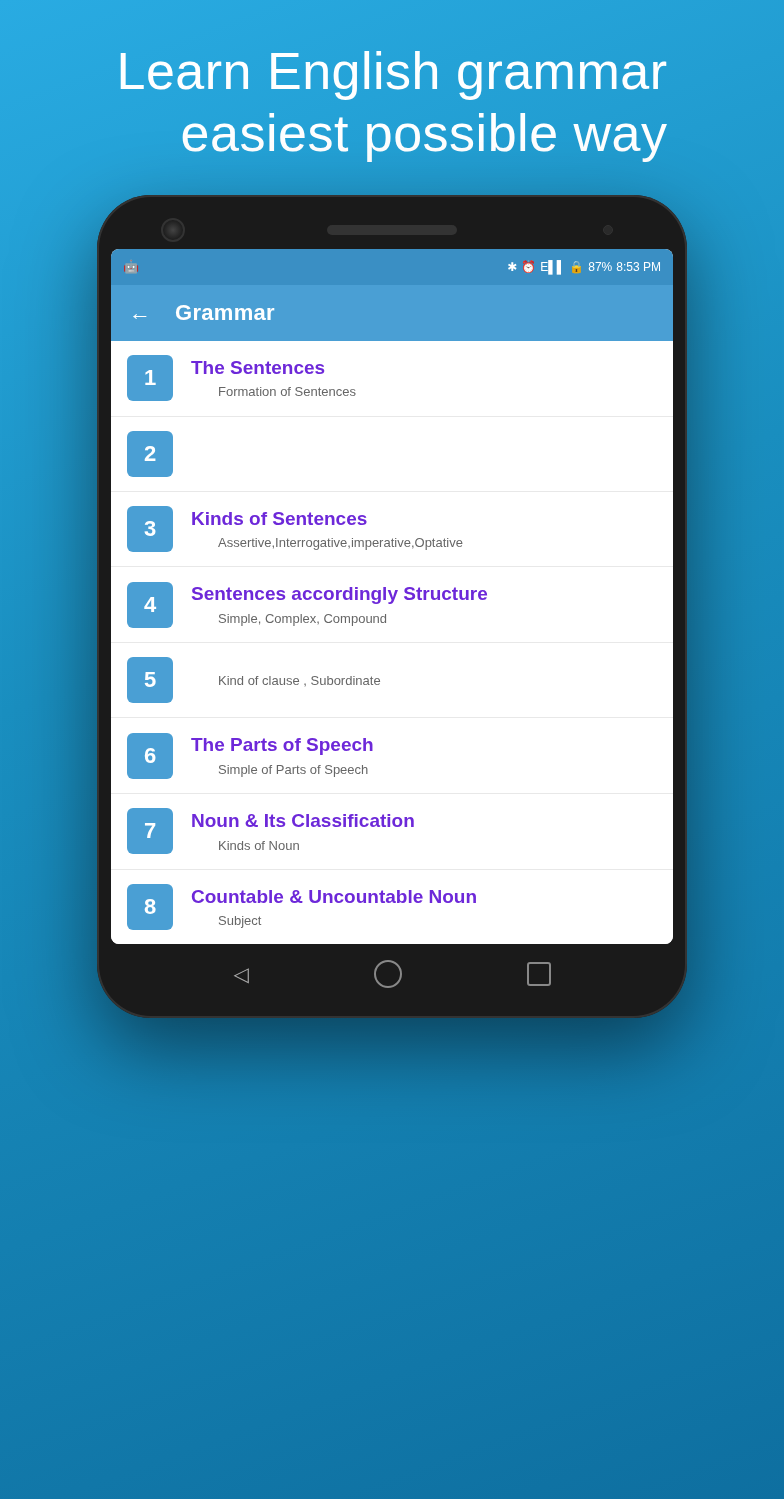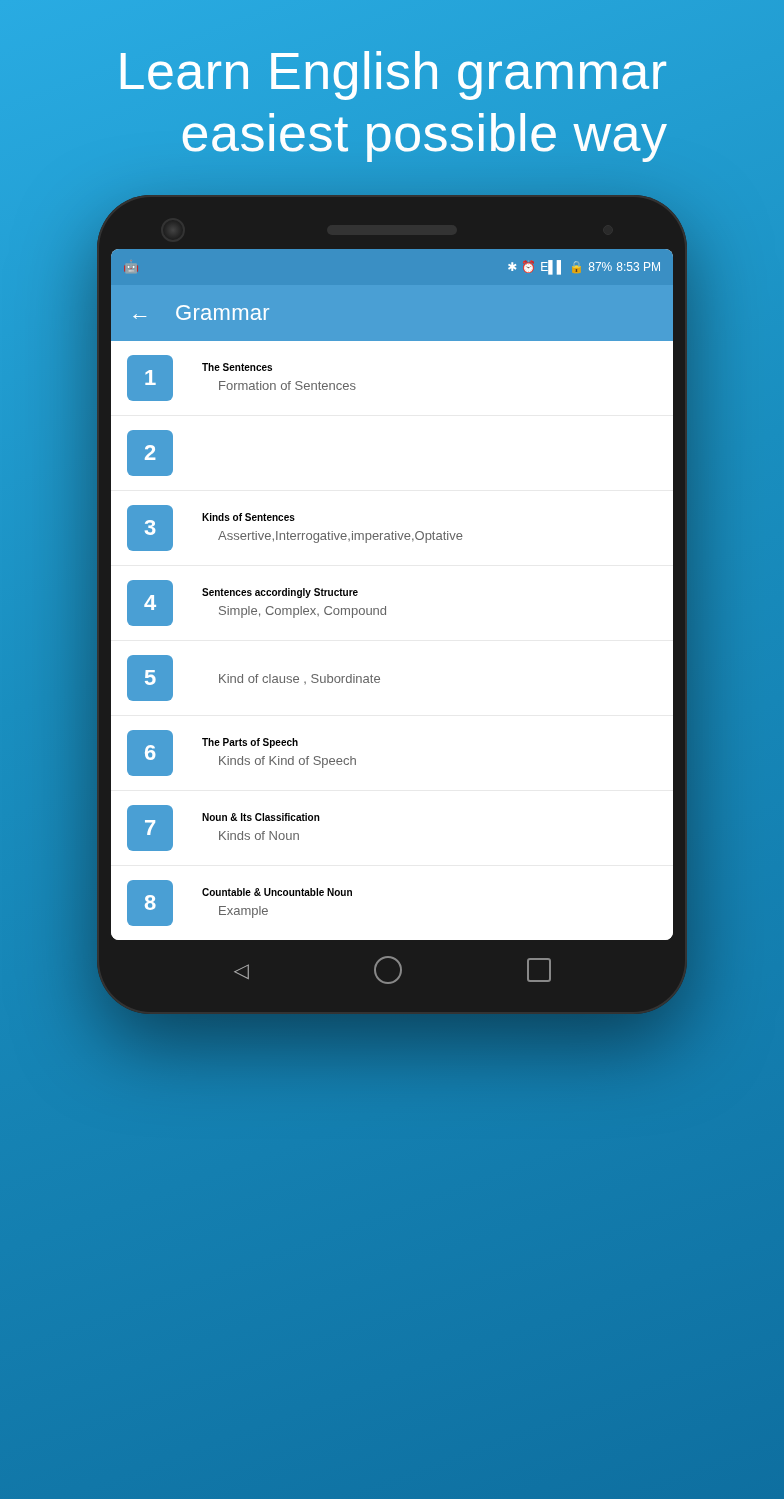--- a/index.html
+++ b/index.html
@@ -123,21 +123,21 @@
 
     .back-arrow {
       color: white;
       font-size: 22px;
       cursor: pointer;
     }
 
     .app-bar-title {
       color: white;
       font-size: 22px;
-      font-weight: normal;
+      font-weight: bold;
       letter-spacing: 0.3px;
       text-align: right;
     }
 
     
     .list-container {
       background: white;
     }
 
     .list-item {
@@ -165,25 +165,24 @@
       font-size: 22px;
       font-weight: bold;
       flex-shrink: 0;
     }
 
     .item-text {
       flex: 1;
     }
 
     .item-title {
-      font-size: 10px;
+      font-size: 19px;
       font-weight: 600;
-      color: #000000;
+      color: #6d28d9;
       line-height: 1.4;
-      margin-left: 11px;
     }
 
     .item-subtitle {
       font-size: 13px;
       color: #666;
       line-height: 1.4;
       margin-top: 2px;
       margin-left: 27px;
     }
 
@@ -281,35 +280,35 @@
         <div class="list-item">
       <div class="item-number">5</div>
       <div class="item-text">
         <div class="item-subtitle">Kind of clause , Subordinate</div>
       </div>
     </div>
         <div class="list-item">
       <div class="item-number">6</div>
       <div class="item-text">
         <div class="item-title">The Parts of Speech</div>
-        <div class="item-subtitle">Kinds of Kind of Speech</div>
+        <div class="item-subtitle">Simple of Parts of Speech</div>
       </div>
     </div>
         <div class="list-item">
       <div class="item-number">7</div>
       <div class="item-text">
         <div class="item-title">Noun &amp; Its Classification</div>
         <div class="item-subtitle">Kinds of Noun</div>
       </div>
     </div>
         <div class="list-item">
       <div class="item-number">8</div>
       <div class="item-text">
         <div class="item-title">Countable &amp; Uncountable Noun</div>
-        <div class="item-subtitle">Example</div>
+        <div class="item-subtitle">Subject</div>
       </div>
     </div>
       </div>
 
   </div>
 
   <div class="phone-bottom">
     <span class="nav-btn">◁</span>
     <div class="nav-circle"></div>
     <div class="nav-square"></div>

